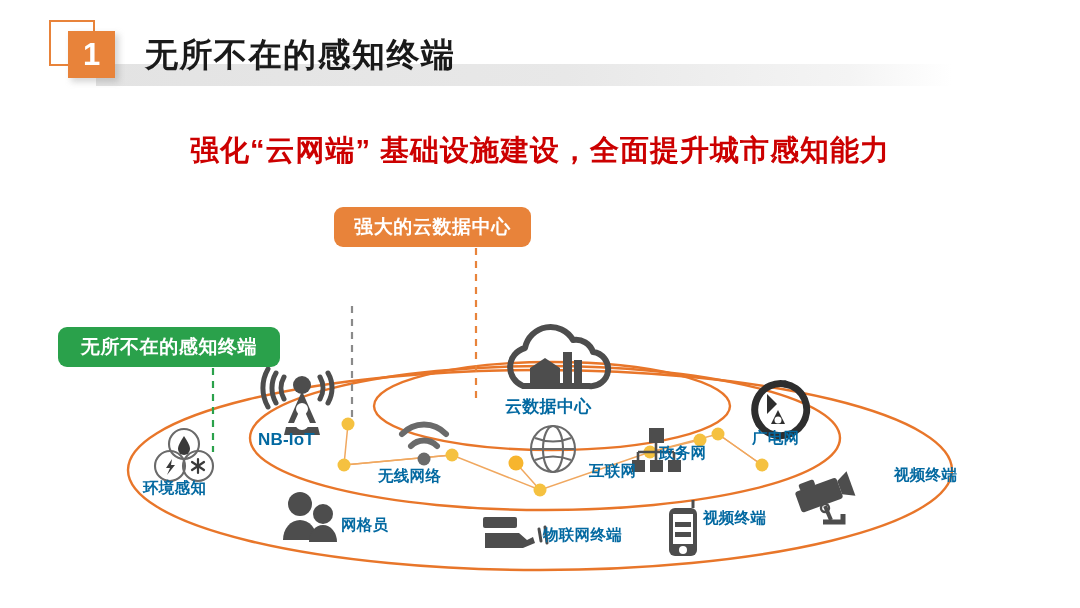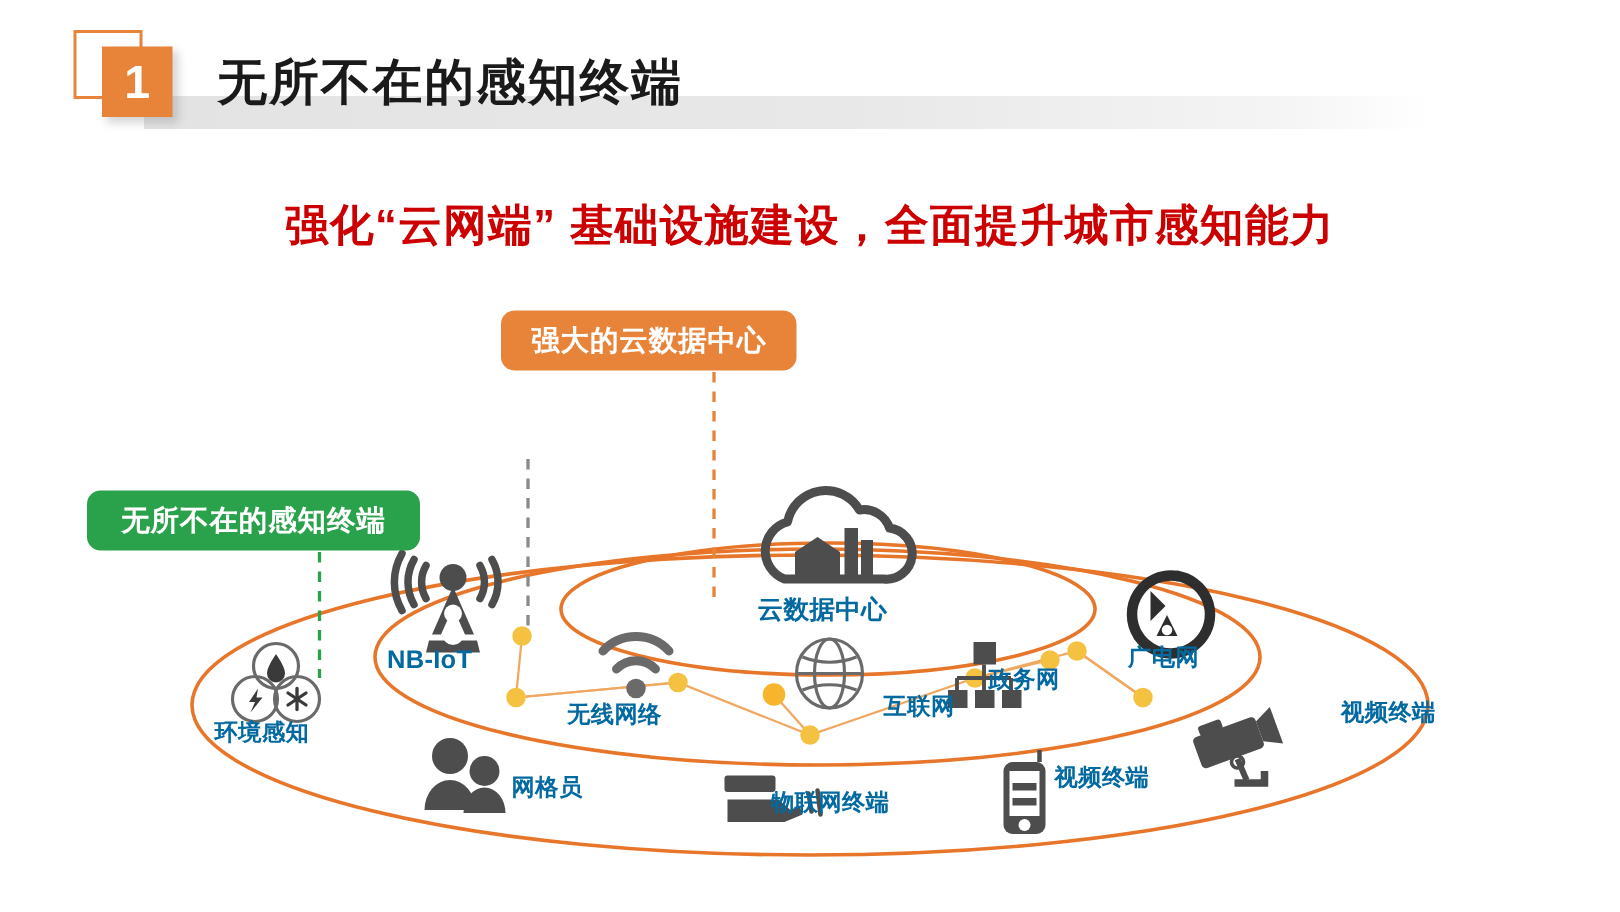--- a/index.html
+++ b/index.html
@@ -304,17 +304,17 @@
   <div class="callout co-edge">无所不在的感知终端</div>
 
   <div class="dlabel big" style="left:505px; top:395px;">云数据中心</div>
   <div class="dlabel nbiot" style="left:258px; top:430px;">NB-IoT</div>
   <div class="dlabel" style="left:378px; top:466px;">无线网络</div>
   <div class="dlabel" style="left:589px; top:461px;">互联网</div>
   <div class="dlabel" style="left:659px; top:443px;">政务网</div>
   <div class="dlabel" style="left:752px; top:428px;">广电网</div>
   <div class="dlabel" style="left:143px; top:478px;">环境感知</div>
   <div class="dlabel" style="left:341px; top:515px;">网格员</div>
-  <div class="dlabel" style="left:514px; top:525px;">物联网终端</div>
+  <div class="dlabel" style="left:543px; top:525px;">物联网终端</div>
   <div class="dlabel" style="left:703px; top:508px;">视频终端</div>
   <div class="dlabel" style="left:894px; top:465px;">视频终端</div>
 
 </div>
 
 </body></html>

